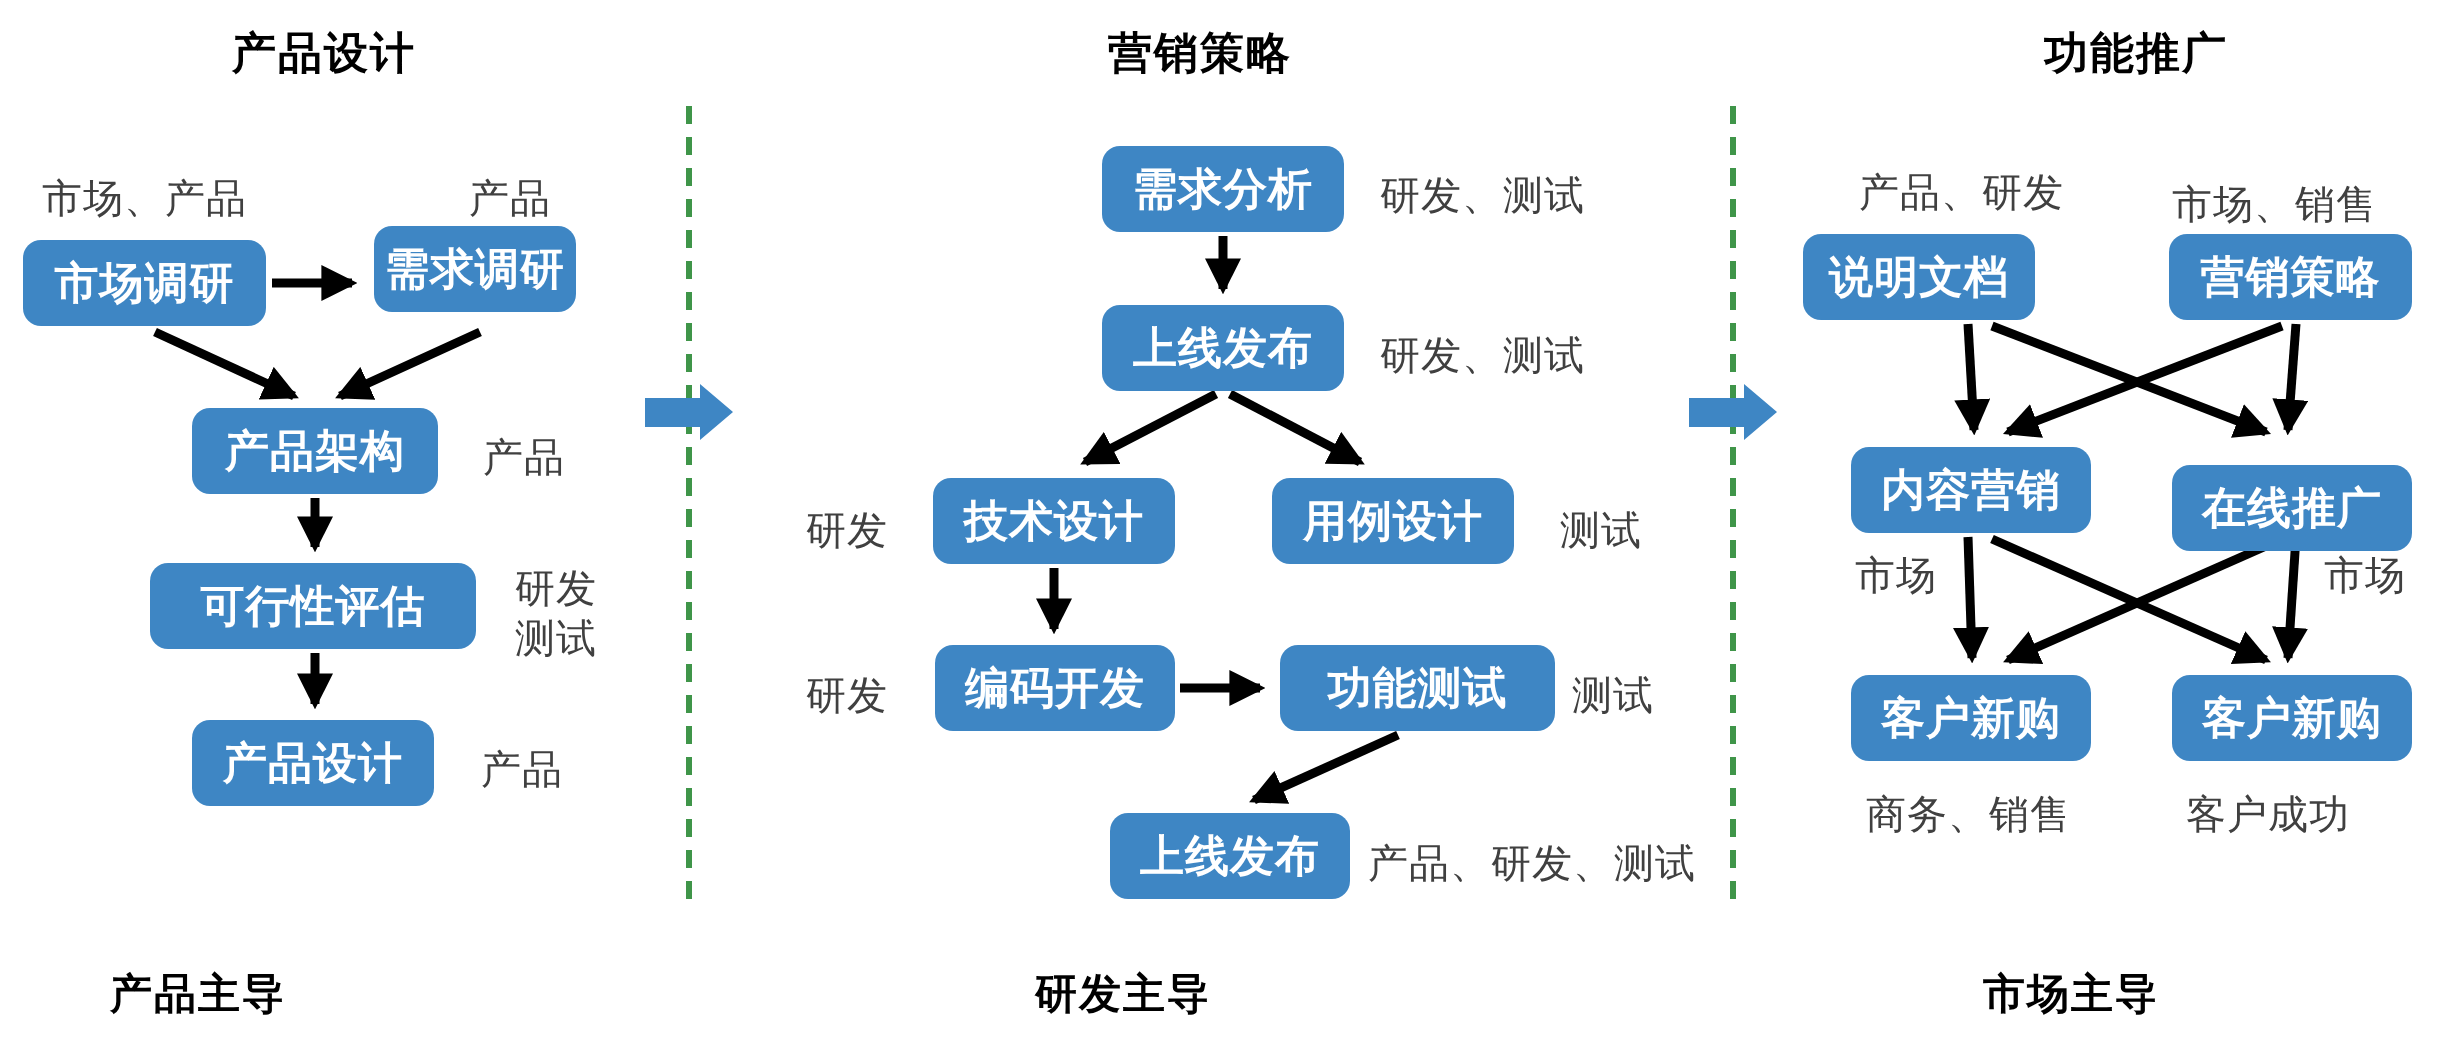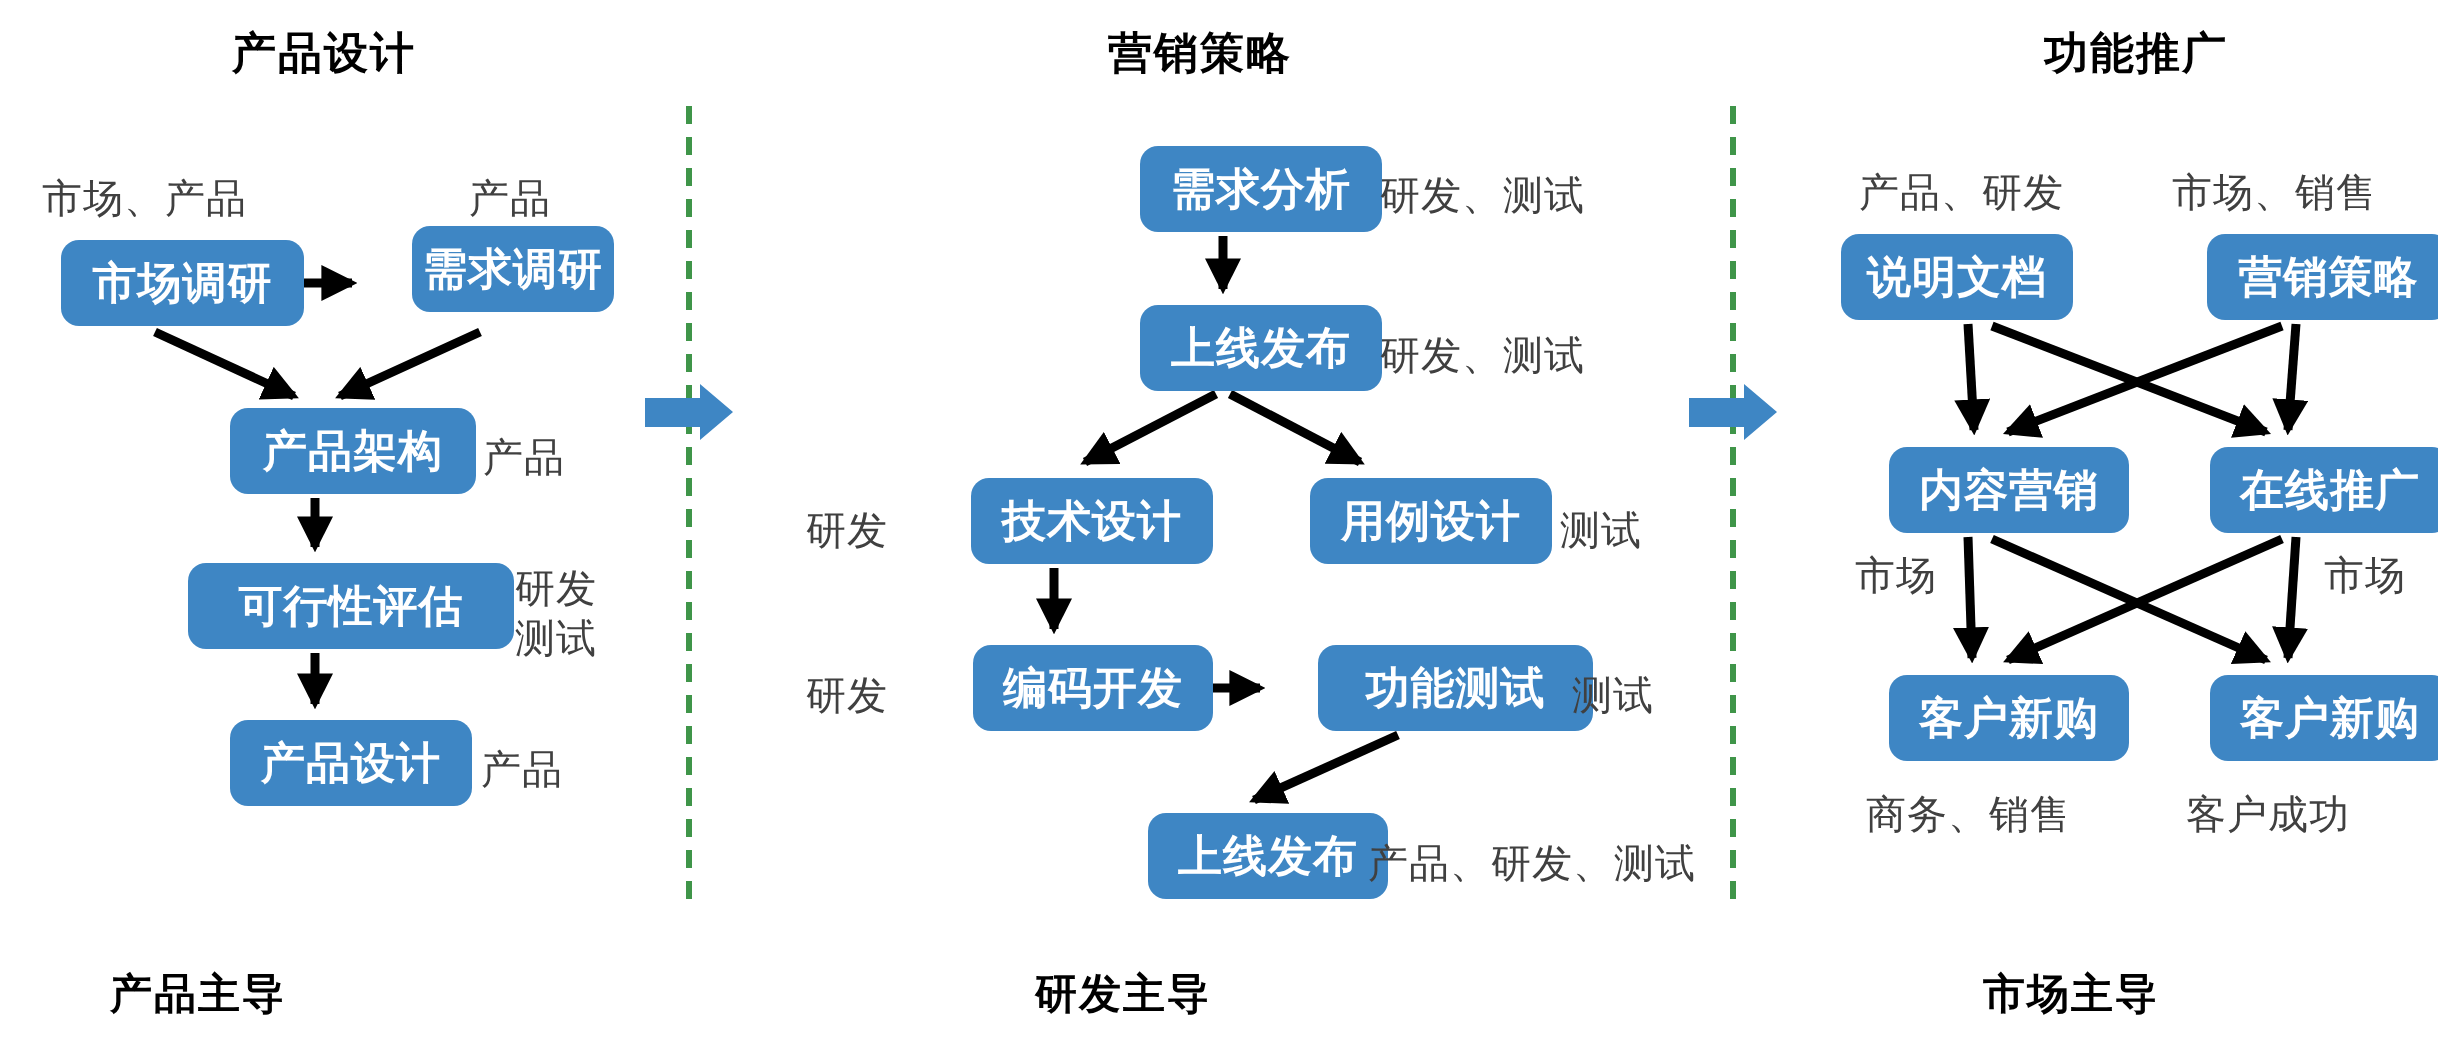--- a/index.html
+++ b/index.html
@@ -13,21 +13,20 @@
   }
   .stage-footer{
     position:absolute;width:400px;text-align:left;
     font-size:42px;font-weight:bold;color:#000000;letter-spacing:2px;
   }
   .node{
     position:absolute;height:86px;background:#3e86c4;border-radius:18px;
     display:flex;align-items:center;justify-content:center;
     color:#ffffff;font-size:44px;font-weight:bold;letter-spacing:1px;
     box-sizing:border-box;
-    margin-left:38px;
   }
   .role{
     position:absolute;color:#404040;font-size:40px;white-space:nowrap;
     letter-spacing:1px;
   }
   .role.pre{white-space:pre-line;line-height:1.25;}
   svg.overlay{position:absolute;left:0;top:0;pointer-events:none;}
 </style>
 </head>
 <body>
@@ -110,27 +109,27 @@
 
 <div class="role" style="left:806px;top:668px">研发</div>
 <div class="node" style="left:935px;top:645px;width:240px">编码开发</div>
 <div class="node" style="left:1280px;top:645px;width:275px">功能测试</div>
 <div class="role" style="left:1572px;top:668px">测试</div>
 
 <div class="node" style="left:1110px;top:813px;width:240px">上线发布</div>
 <div class="role" style="left:1368px;top:836px">产品、研发、测试</div>
 
 <div class="role" style="left:1859px;top:165px">产品、研发</div>
-<div class="role" style="left:2172px;top:165px">市场、销售</div>
+<div class="role" style="left:2172px;top:177px">市场、销售</div>
 
 <div class="node" style="left:1803px;top:234px;width:232px">说明文档</div>
 <div class="node" style="left:2169px;top:234px;width:243px">营销策略</div>
 
 <div class="node" style="left:1851px;top:447px;width:240px">内容营销</div>
-<div class="node" style="left:2172px;top:447px;width:240px">在线推广</div>
+<div class="node" style="left:2172px;top:465px;width:240px">在线推广</div>
 <div class="role" style="left:1855px;top:548px">市场</div>
 <div class="role" style="left:2324px;top:548px">市场</div>
 
 <div class="node" style="left:1851px;top:675px;width:240px">客户新购</div>
 <div class="node" style="left:2172px;top:675px;width:240px">客户新购</div>
 <div class="role" style="left:1866px;top:787px">商务、销售</div>
 <div class="role" style="left:2186px;top:787px">客户成功</div>
 
 <div class="stage-footer" style="left:110px;top:966px">产品主导</div>
 <div class="stage-footer" style="left:1035px;top:966px">研发主导</div>

